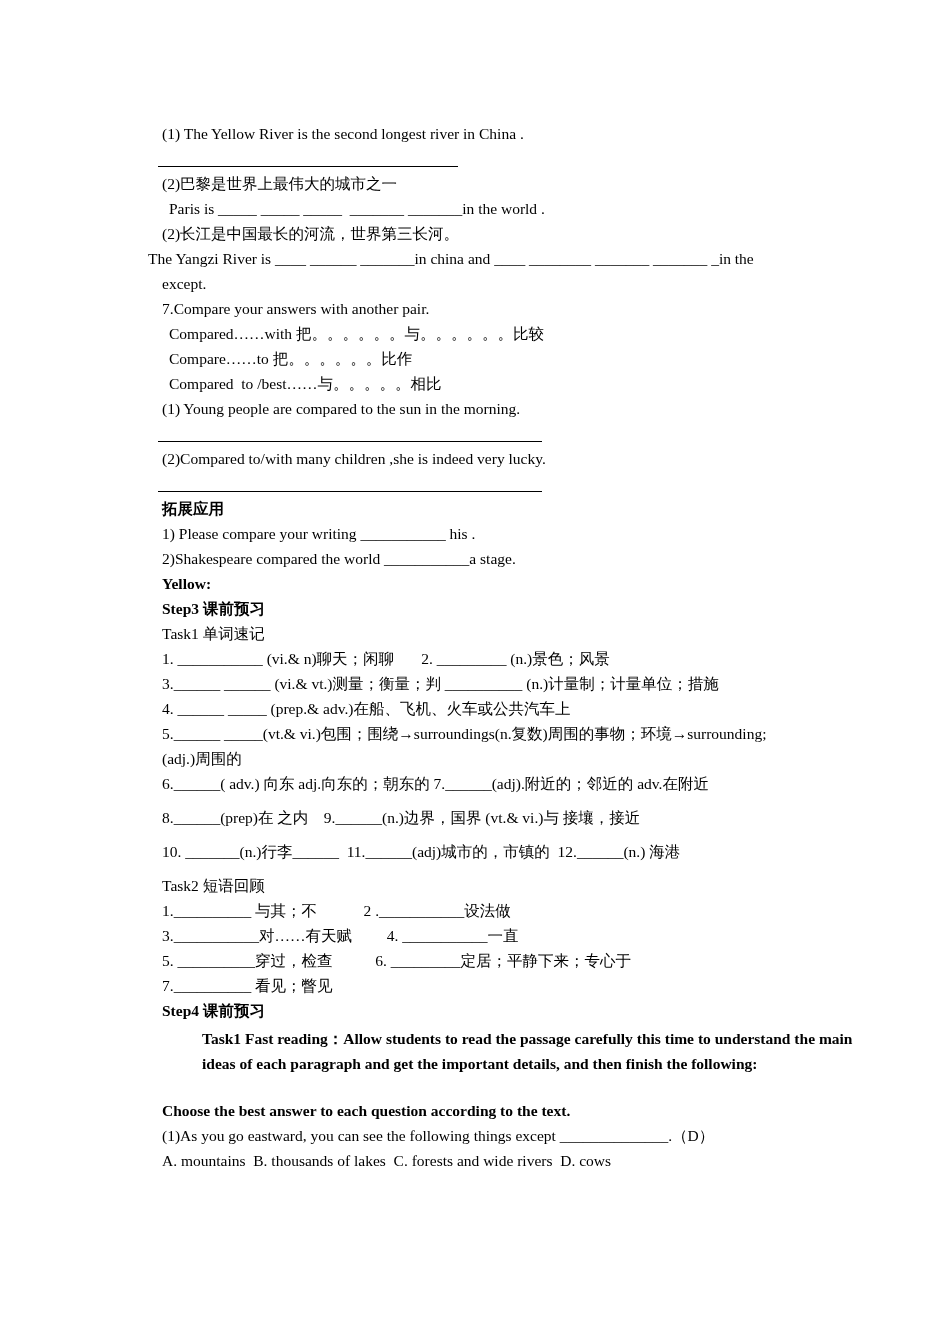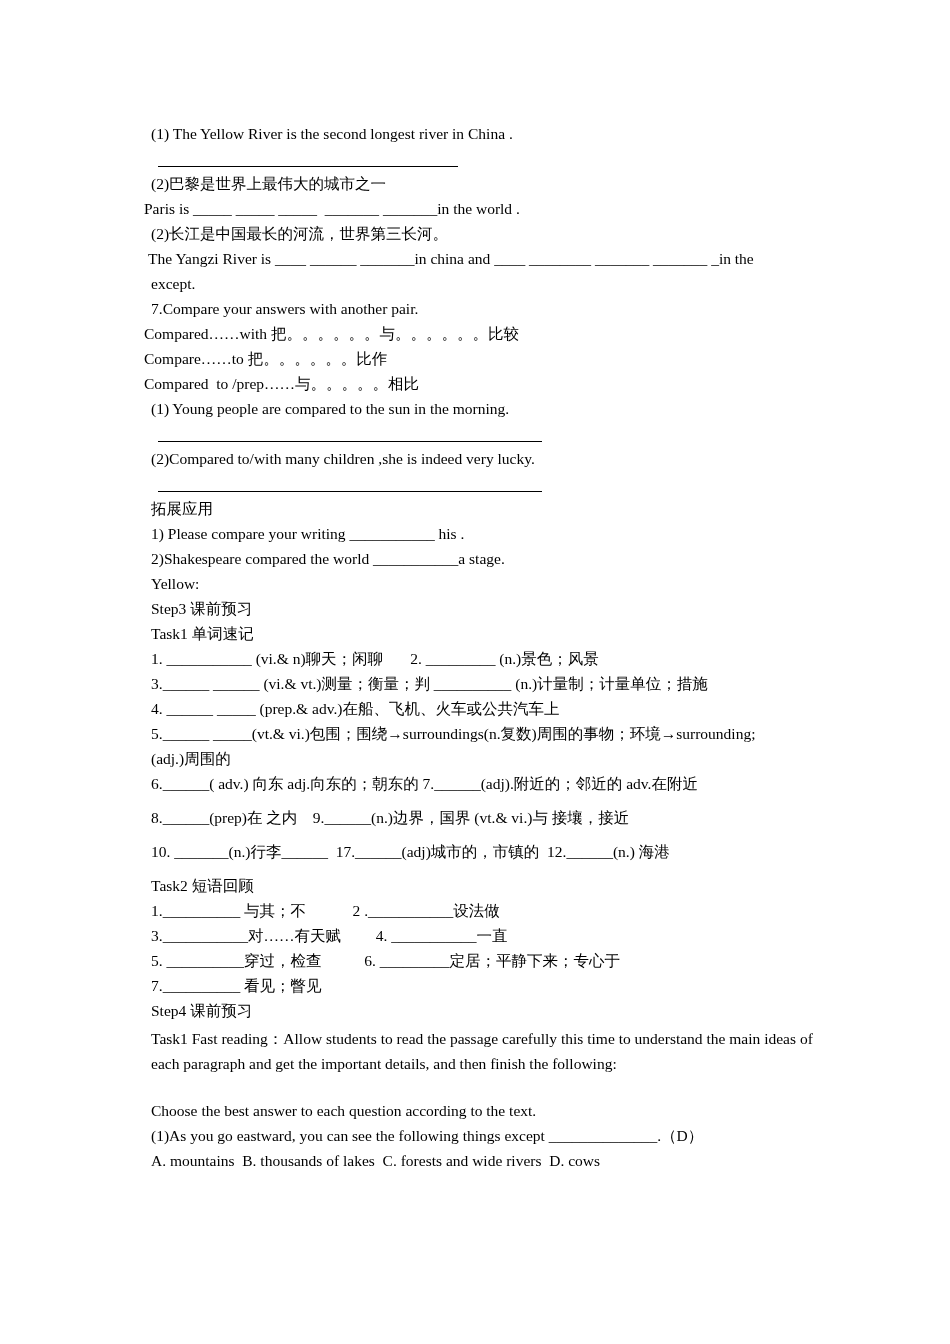--- a/index.html
+++ b/index.html
@@ -1,66 +1,66 @@
 <!DOCTYPE html>
 <html><head>
 <meta charset="utf-8">
 <style>
   html, body { margin: 0; padding: 0; background: #ffffff; }
   body { width: 950px; height: 1344px; position: relative; overflow: hidden;
          font-family: "Liberation Serif", "DejaVu Serif", serif; color: #000; }
   .page { position: absolute; left: 144px; top: 124px; width: 665px; }
-  .ln { position: absolute; left: 7px; white-space: pre; font-size: 15.5px; line-height: 20px; }
-  .b { font-weight: normal; }
-  .ind { left: 0; }
+  .ln { position: absolute; left: 18px; white-space: pre; font-size: 15.5px; line-height: 20px; }
+  .b { font-weight: bold; }
+  .ind { left: 25px; }
   .ind2 { left: 4px; font-family: Liberation Serif, serif; }
   .rule { position: absolute; height: 0; border-top: 1px solid #000; }
   .wrap { white-space: normal; width: 665px; }
 </style>
 </head>
 <body>
 
 <div class="page">
   <div class="ln" style="top:0px">(1) The Yellow River is the second longest river in China .</div>
   <div class="rule" style="top:42px; left:14px; width:300px;"></div>
   <div class="ln" style="top:50px">(2)巴黎是世界上最伟大的城市之一</div>
   <div class="ln ind" style="top:75px">Paris is _____ _____ _____  _______ _______in the world .</div>
   <div class="ln" style="top:100px">(2)长江是中国最长的河流，世界第三长河。</div>
   <div class="ln ind2" style="top:125px">The Yangzi River is ____ ______ _______in china and ____ ________ _______ _______ _in the</div>
   <div class="ln" style="top:150px">except.</div>
 
   <div class="ln" style="top:175px">7.Compare your answers with another pair.</div>
   <div class="ln ind" style="top:200px">Compared……with 把。。。。。。与。。。。。。比较</div>
   <div class="ln ind" style="top:225px">Compare……to 把。。。。。。比作</div>
-  <div class="ln ind" style="top:250px">Compared  to /prep……与。。。。。相比</div>
+  <div class="ln ind" style="top:250px">Compared  to /best……与。。。。。相比</div>
   <div class="ln" style="top:275px">(1) Young people are compared to the sun in the morning.</div>
   <div class="rule" style="top:317px; left:14px; width:384px;"></div>
   <div class="ln" style="top:325px">(2)Compared to/with many children ,she is indeed very lucky.</div>
   <div class="rule" style="top:367px; left:14px; width:384px;"></div>
 
   <div class="ln b" style="top:375px">拓展应用</div>
   <div class="ln" style="top:400px">1) Please compare your writing ___________ his .</div>
   <div class="ln" style="top:425px">2)Shakespeare compared the world ___________a stage.</div>
 
   <div class="ln b" style="top:450px">Yellow:</div>
   <div class="ln b" style="top:475px">Step3 课前预习</div>
   <div class="ln" style="top:500px">Task1 单词速记</div>
   <div class="ln" style="top:525px">1. ___________ (vi.&amp; n)聊天；闲聊       2. _________ (n.)景色；风景</div>
   <div class="ln" style="top:550px">3.______ ______ (vi.&amp; vt.)测量；衡量；判 __________ (n.)计量制；计量单位；措施</div>
   <div class="ln" style="top:575px">4. ______ _____ (prep.&amp; adv.)在船、飞机、火车或公共汽车上</div>
   <div class="ln" style="top:600px">5.______ _____(vt.&amp; vi.)包围；围绕→surroundings(n.复数)周围的事物；环境→surrounding;</div>
   <div class="ln" style="top:625px">(adj.)周围的</div>
   <div class="ln" style="top:650px">6.______( adv.) 向东 adj.向东的；朝东的 7.______(adj).附近的；邻近的 adv.在附近</div>
   <div class="ln" style="top:684px">8.______(prep)在 之内    9.______(n.)边界，国界 (vt.&amp; vi.)与 接壤，接近</div>
-  <div class="ln" style="top:718px">10. _______(n.)行李______  17.______(adj)城市的，市镇的  12.______(n.) 海港</div>
+  <div class="ln" style="top:718px">10. _______(n.)行李______  11.______(adj)城市的，市镇的  12.______(n.) 海港</div>
 
   <div class="ln" style="top:752px">Task2 短语回顾</div>
   <div class="ln" style="top:777px">1.__________ 与其；不            2 .___________设法做</div>
   <div class="ln" style="top:802px">3.___________对……有天赋         4. ___________一直</div>
   <div class="ln" style="top:827px">5. __________穿过，检查           6. _________定居；平静下来；专心于</div>
   <div class="ln" style="top:852px">7.__________ 看见；瞥见</div>
 
   <div class="ln b" style="top:877px">Step4 课前预习</div>
-  <div class="ln b wrap" style="top:902px; line-height:25px;">Task1 Fast reading：Allow students to read the passage carefully this time to understand the main ideas of each paragraph and get the important details, and then finish the following:</div>
+  <div class="ln b wrap" style="top:902px; line-height:25px;margin-left:40px;">Task1 Fast reading：Allow students to read the passage carefully this time to understand the main ideas of each paragraph and get the important details, and then finish the following:</div>
   <div class="ln b" style="top:977px">Choose the best answer to each question according to the text.</div>
   <div class="ln" style="top:1002px">(1)As you go eastward, you can see the following things except ______________.（D）</div>
   <div class="ln" style="top:1027px">A. mountains  B. thousands of lakes  C. forests and wide rivers  D. cows</div>
 </div>
 
 </body></html>

